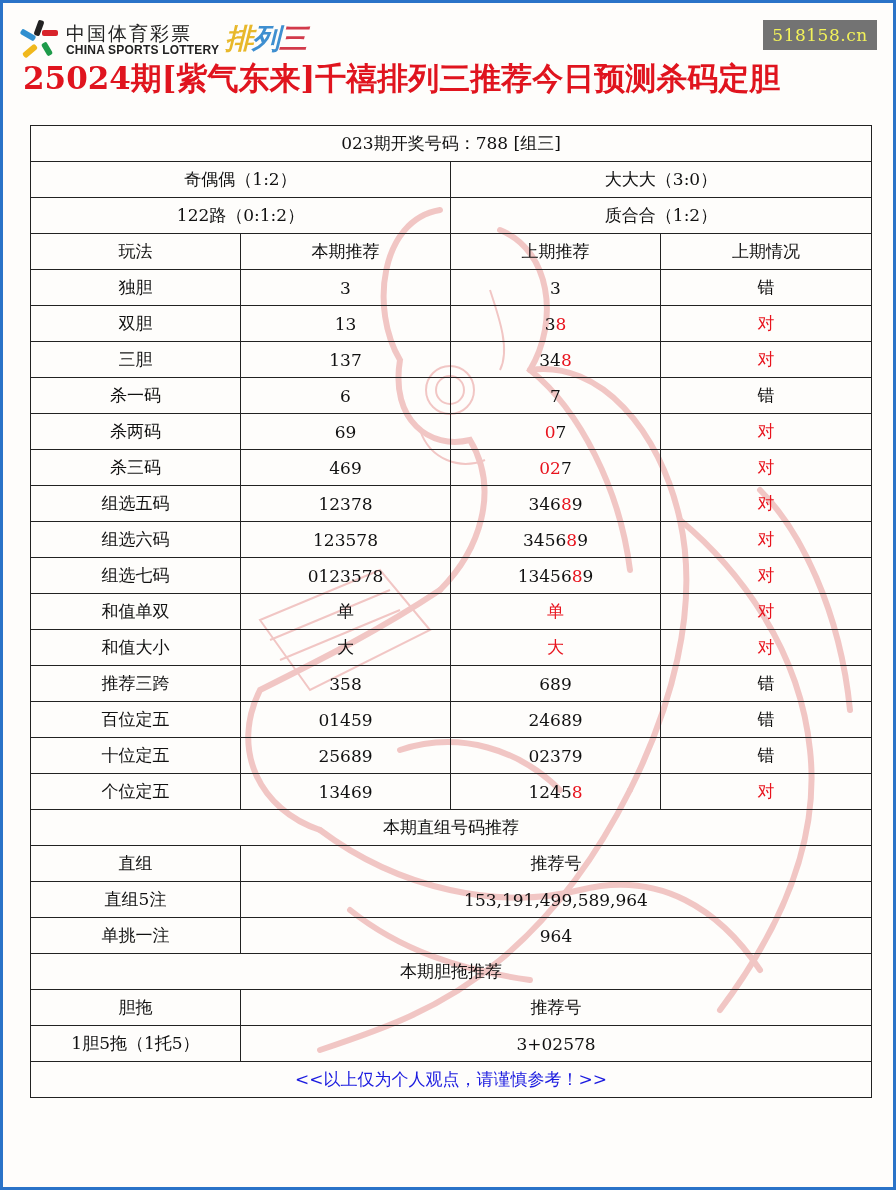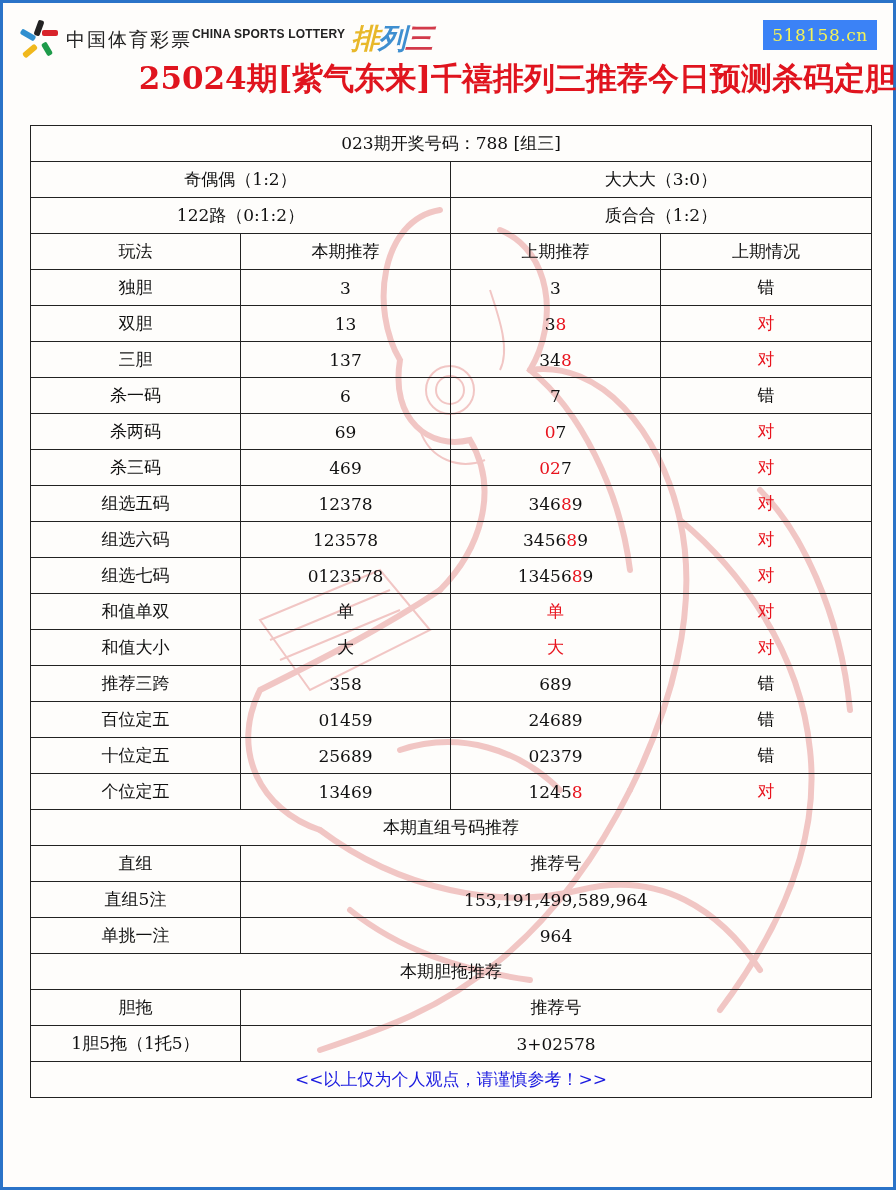--- a/index.html
+++ b/index.html
@@ -12,36 +12,36 @@
   .frame {
     position: absolute; left: 0; top: 0; width: 896px; height: 1190px;
     border: 3px solid #2a73c8;
     border-top-width: 3px;
     background: #fefdfb;
   }
   .header { position: absolute; left: 0; top: 0; width: 896px; height: 110px; }
   .logo { position: absolute; left: 18px; top: 18px; height: 42px; display: flex; align-items: center; }
   .logo-mark { position: relative; width: 44px; height: 42px; }
   .logo-mark span { position: absolute; display: block; height: 6px; border-radius: 2px; }
-  .logo-text { margin-left: 4px; display: flex; flex-direction: row; justify-content: center; }
+  .logo-text { margin-left: 4px; display: flex; flex-direction: column; justify-content: center; }
   .logo-cn { font-family: "DejaVu Sans", sans-serif; font-size: 19px; color: #222; letter-spacing: 2px; line-height: 22px; }
   .logo-en { font-family: "Liberation Sans", sans-serif; font-size: 12px; font-weight: bold; color: #222; line-height: 12px; letter-spacing: 0.2px; }
   .logo-brand { margin-left: 6px; font-family: "DejaVu Sans", sans-serif; font-weight: bold; font-style: italic; font-size: 28px; line-height: 40px; letter-spacing: -1px; }
   .logo-brand .c1 { color: #e8b82a; }
   .logo-brand .c2 { color: #3f8fd0; }
   .logo-brand .c3 { color: #d23a4a; }
   .site-badge {
     position: absolute; left: 763px; top: 20px; width: 114px; height: 30px;
-    background: #3b82f6; color: #f2f25a; font-family: "DejaVu Serif", serif;
+    background: #737373; color: #f2f25a; font-family: "DejaVu Serif", serif;
     font-size: 17px; line-height: 30px; text-align: center; letter-spacing: 0.5px;
   }
   .title {
     position: absolute; left: 0; top: 56px; width: 896px; height: 44px;
-    text-align: right; color: #e0141e; font-size: 31px; line-height: 44px;
-    font-family: "DejaVu Serif", serif; letter-spacing: 0px; white-space: nowrap;
+    text-align: left; color: #e0141e; font-size: 31px; line-height: 44px;
+    font-family: "DejaVu Serif", serif; letter-spacing: 0px; white-space: nowrap; padding-left: 23px;
   }
   .watermark { position: absolute; left: 200px; top: 190px; width: 680px; height: 900px; opacity: 0.28; }
   table.main {
     position: absolute; left: 30px; top: 125px; width: 841px;
     border-collapse: collapse; table-layout: fixed;
     font-size: 17px; color: #111; padding-left: 28px;
   }
   table.main td {
     border: 1px solid #222; height: 36px; text-align: center; vertical-align: middle;
     padding: 0; white-space: nowrap;

